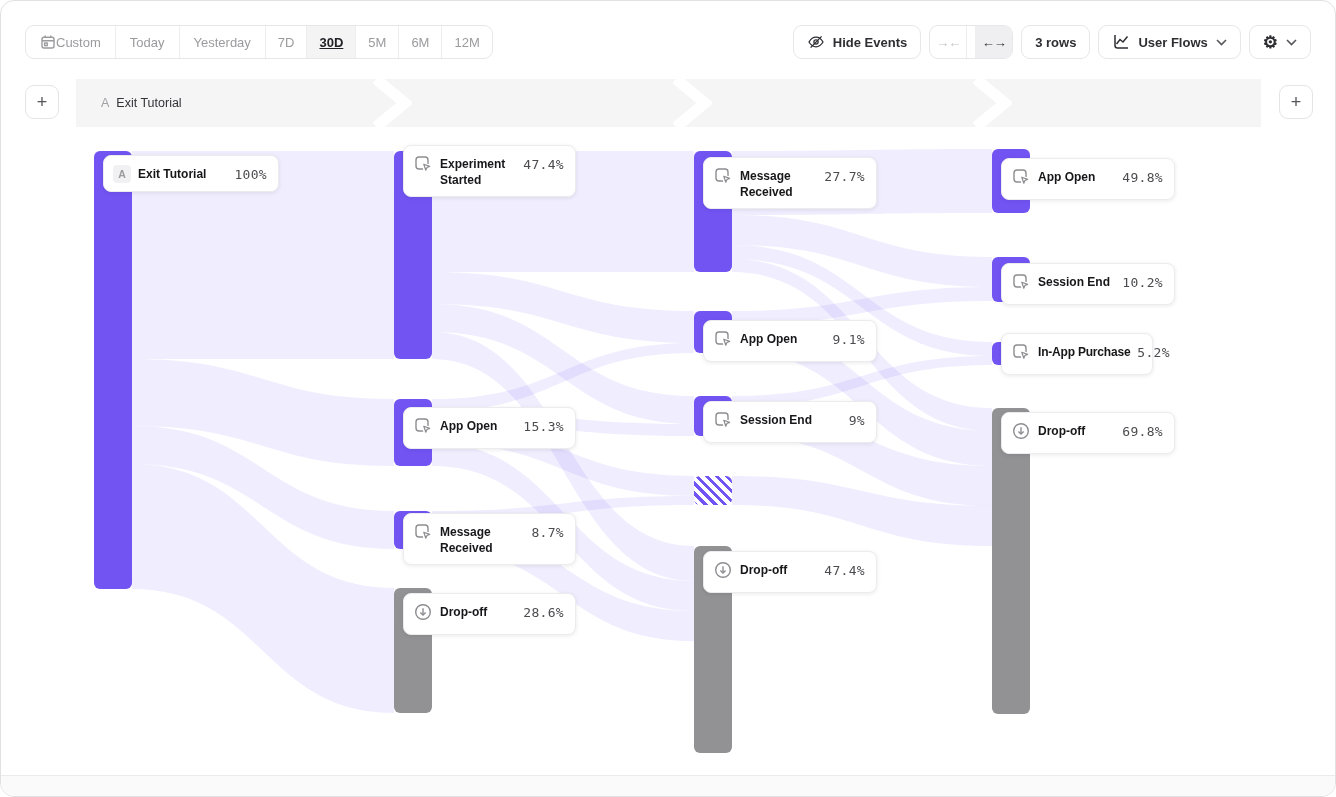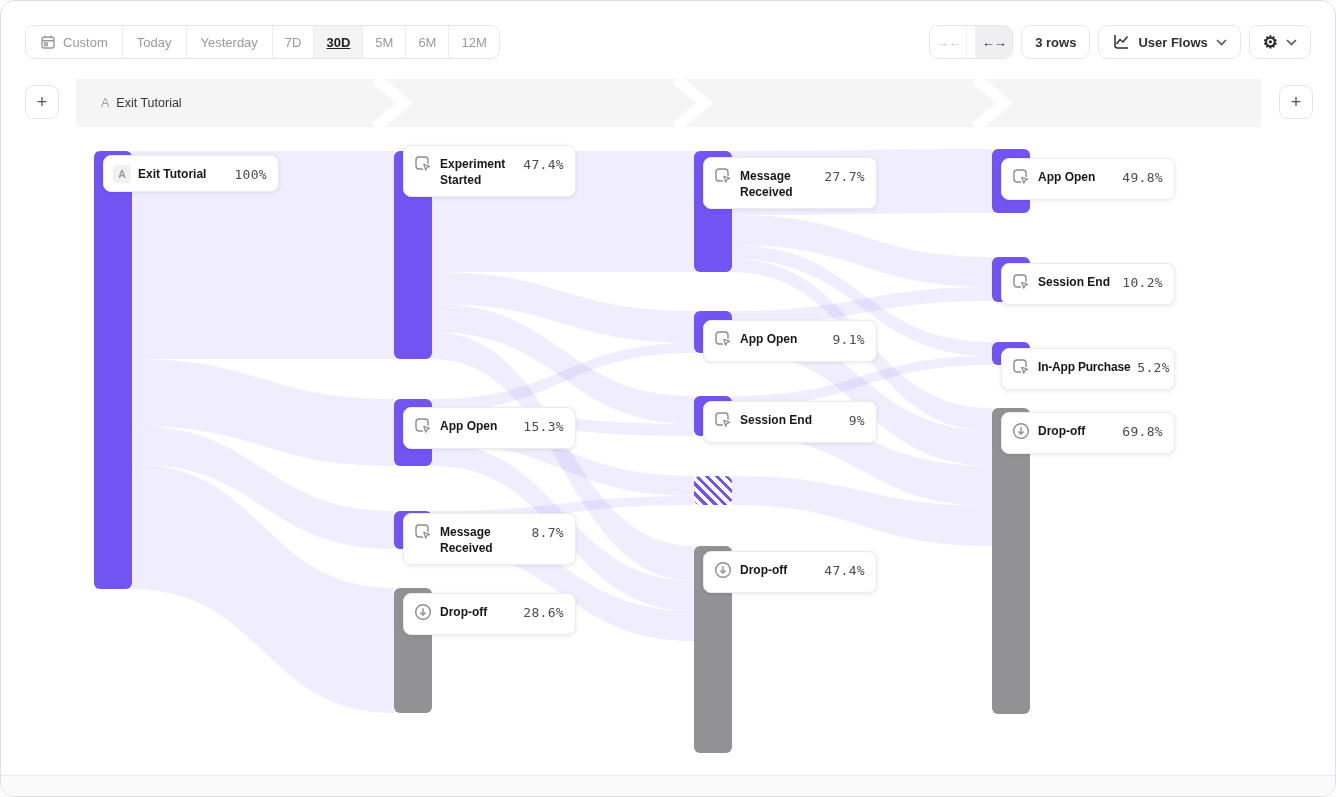--- a/index.html
+++ b/index.html
@@ -11,21 +11,21 @@
     background:#fff; border:1px solid #e1e1e3; border-radius:14px;
     overflow:hidden;
   }
 
   
   .toolbar { position:absolute; left:24px; right:24px; top:24px; height:34px;
     display:flex; justify-content:space-between; align-items:center; }
 
   .date-group { display:inline-flex; height:34px; border:1px solid #e7e7e9;
     border-radius:9px; overflow:hidden; background:#fff; }
-  .seg { display:flex; align-items:center; gap:7px; padding:0 14px;
+  .seg { display:flex; align-items:center; gap:0; padding:0 14px;
     font-size:13px; color:#9b9b9e; border-right:1px solid #ededef;
     cursor:pointer; white-space:nowrap; }
   .seg:last-child { border-right:none; }
   .seg.narrow { padding:0 12px;justify-content:center; }
   .seg.selected { background:#f4f4f5; color:#222226; font-weight:700;text-decoration:underline; }
   .seg svg { display:block; }
 
   .right-group { display:flex; gap:8px; align-items:center; }
   .btn { height:34px; display:inline-flex; align-items:center; gap:8px;
     padding:0 13px; border:1px solid #e7e7e9; border-radius:9px; background:#fff;
@@ -117,20 +117,30 @@
       </div>
       <div class="seg narrow">
         <span>6M</span>
       </div>
       <div class="seg narrow">
         <span>12M</span>
       </div>
     </div>
 
     <div class="right-group">
+      <div class="btn">
+        <span>
+          <svg width="18" height="18" viewBox="0 0 18 18" fill="none" stroke="#2e2e33" stroke-width="1.3">
+            <path d="M2 9 C4 5.6 6.8 4.2 9 4.2 C11.2 4.2 14 5.6 16 9 C14 12.4 11.2 13.8 9 13.8 C6.8 13.8 4 12.4 2 9 Z"></path>
+            <circle cx="9" cy="9" r="2.1"></circle>
+            <line x1="3.6" y1="14.6" x2="14.6" y2="3.4"></line>
+          </svg>
+        </span>
+        <span>Hide Events</span>
+      </div>
 
       <div class="btn btn-pair">
         <span class="half collapse">→←</span>
         <span class="half expand">←→</span>
       </div>
 
       <div class="btn">
         <span>3 rows</span>
       </div>
 
@@ -339,21 +349,21 @@
       <span class="nicon">
         <svg width="20" height="20" viewBox="0 0 20 20">
           <rect x="3" y="3" width="12" height="12" rx="3" fill="none" stroke="#8d8d91" stroke-width="1.4"></rect>
           <circle cx="14" cy="14" r="4.2" fill="#ffffff"></circle>
           <path d="M10.8 10.2 L16.6 12.4 L13.9 13.5 L12.8 16.2 Z" fill="#ffffff" stroke="#8d8d91" stroke-width="1.2" stroke-linejoin="round"></path>
         </svg>
       </span>
       <span class="nlabel">Session End</span>
       <span class="pct">10.2%</span>
     </div>
-    <div class="card" style="left:1000px;top:347px;width:174px">
+    <div class="card" style="left:1000px;top:332px;width:152px">
       <span class="nicon">
         <svg width="20" height="20" viewBox="0 0 20 20">
           <rect x="3" y="3" width="12" height="12" rx="3" fill="none" stroke="#8d8d91" stroke-width="1.4"></rect>
           <circle cx="14" cy="14" r="4.2" fill="#ffffff"></circle>
           <path d="M10.8 10.2 L16.6 12.4 L13.9 13.5 L12.8 16.2 Z" fill="#ffffff" stroke="#8d8d91" stroke-width="1.2" stroke-linejoin="round"></path>
         </svg>
       </span>
       <span class="nlabel nowrap">In-App Purchase</span>
       <span class="pct">5.2%</span>
     </div>

